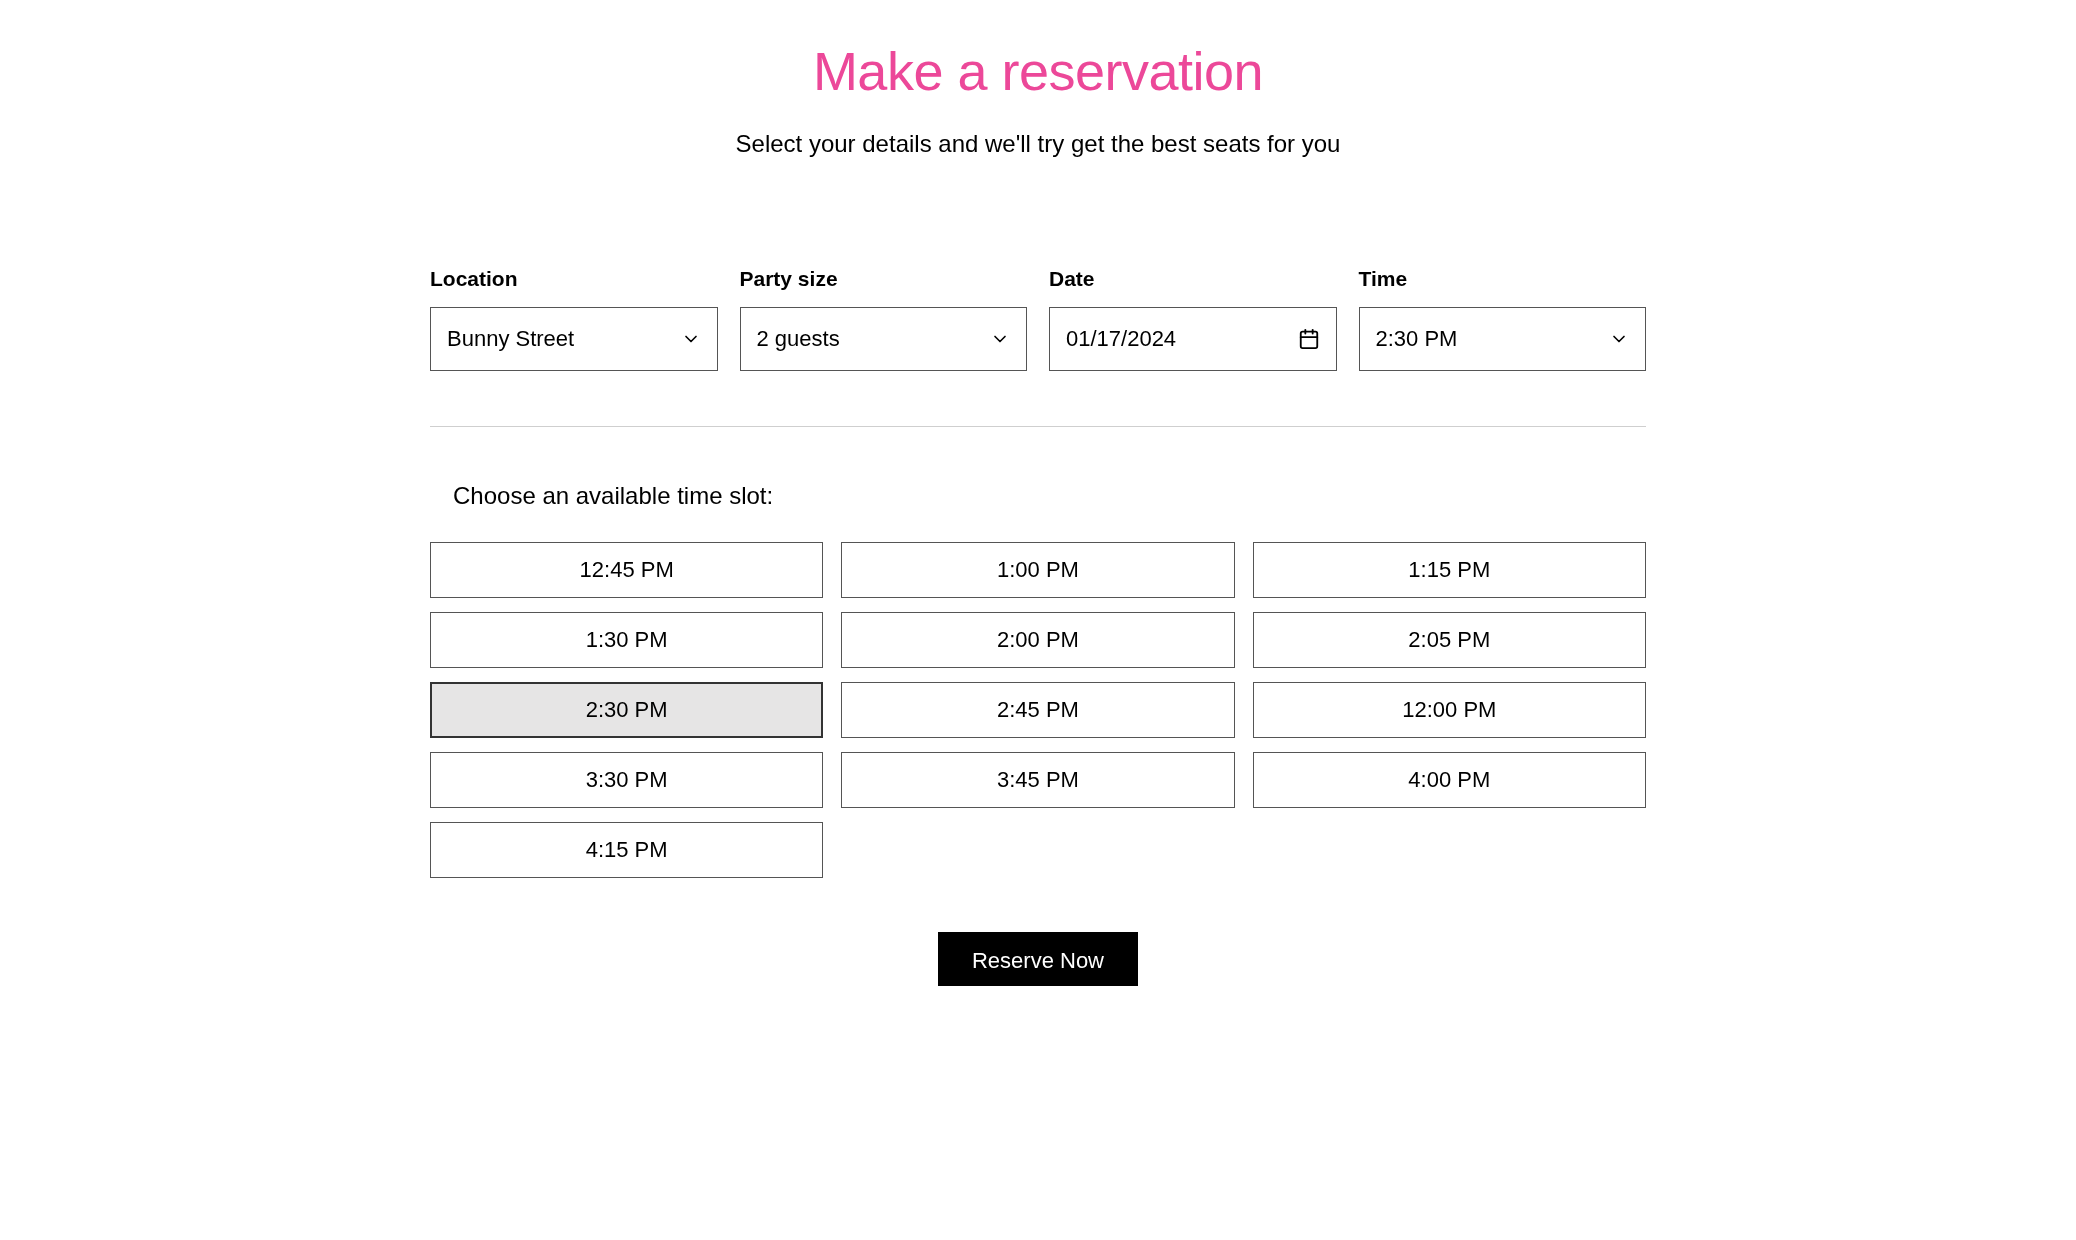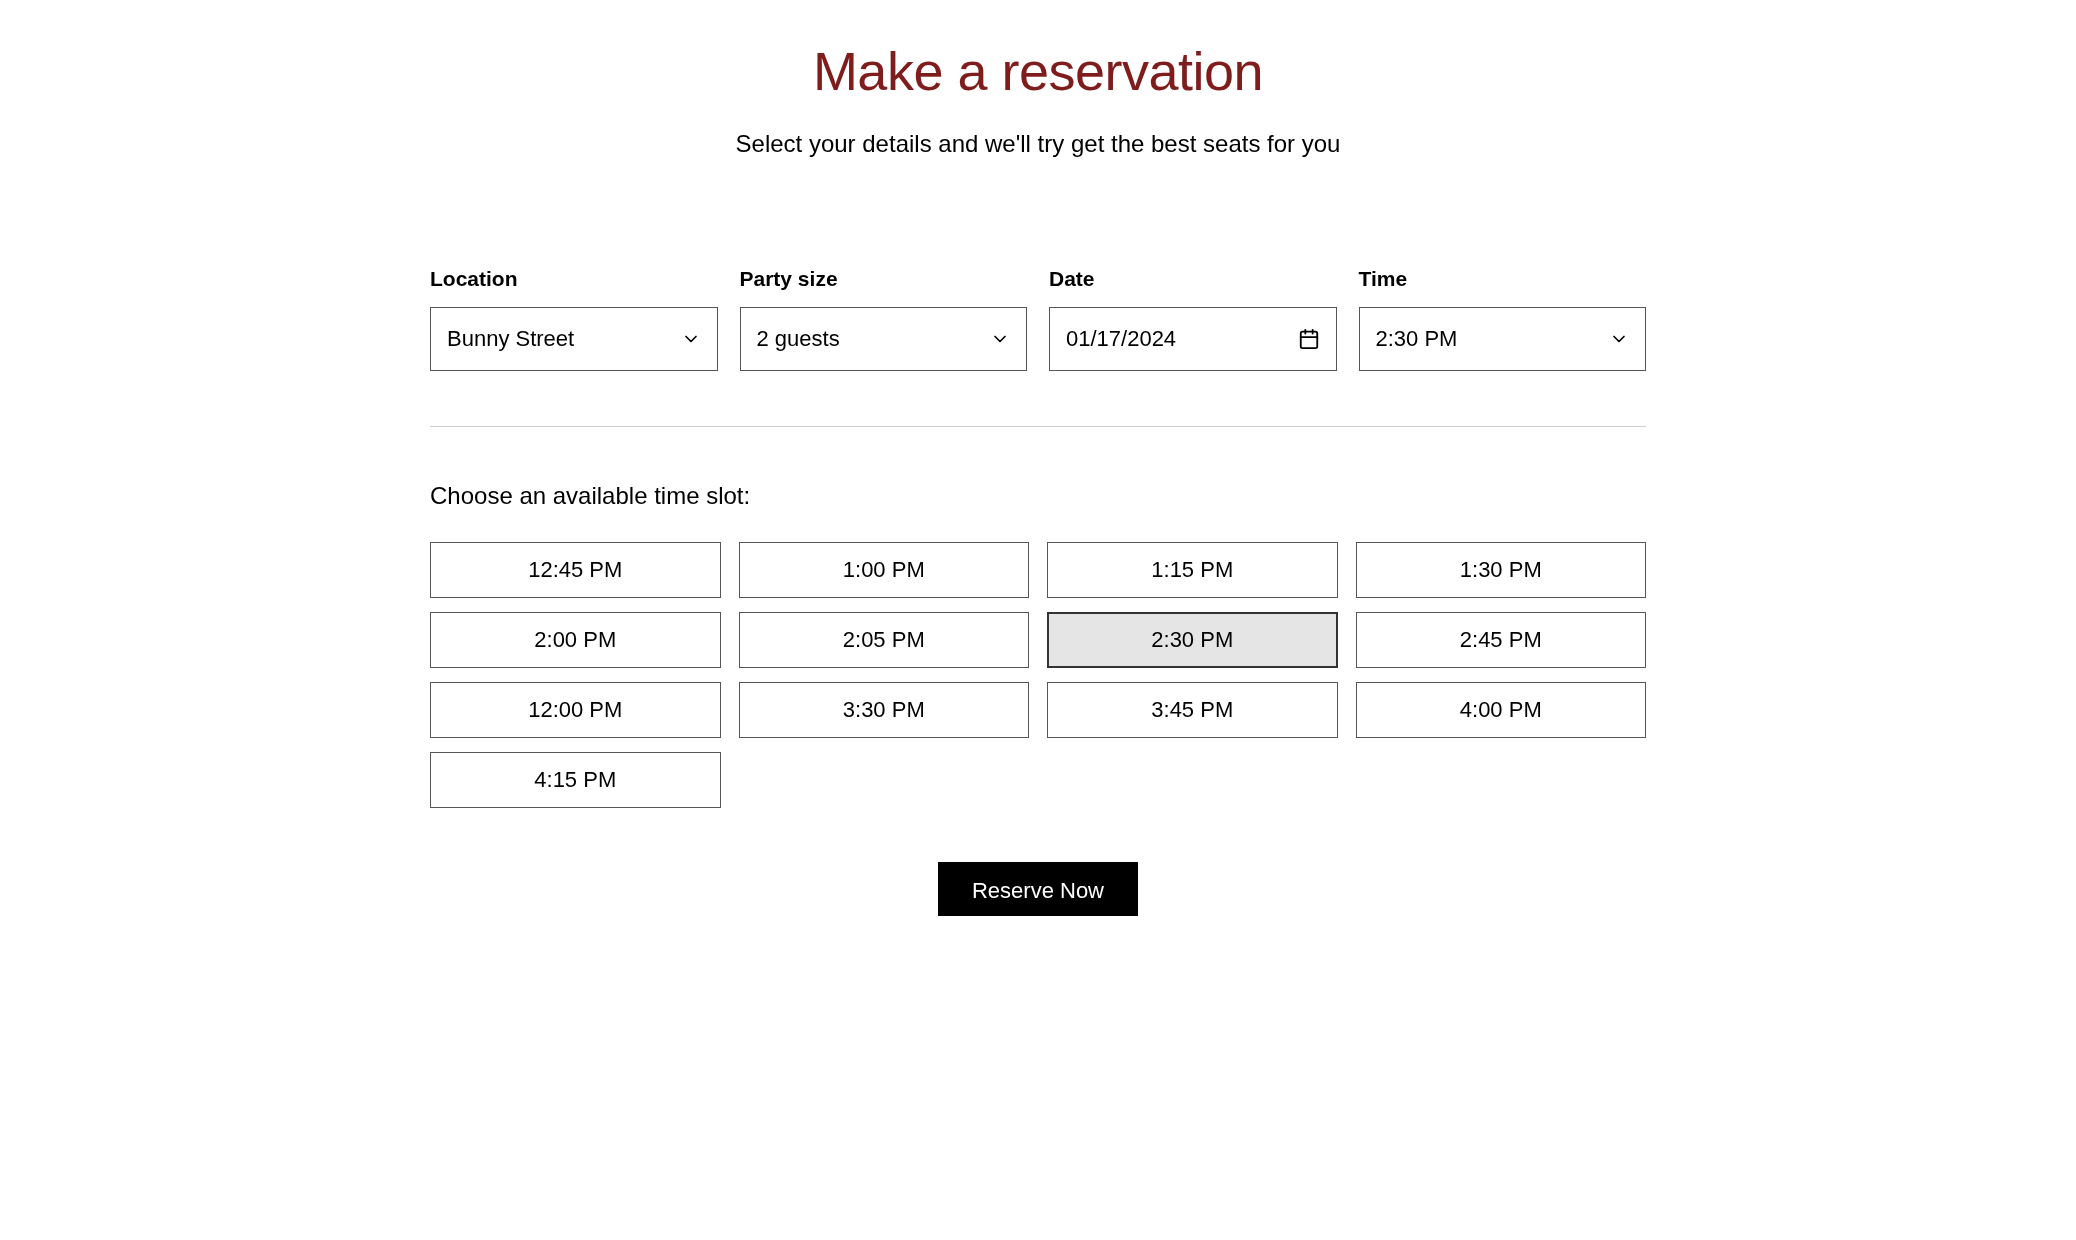--- a/index.html
+++ b/index.html
@@ -16,21 +16,21 @@
     .container {
       max-width: 1216px;
       margin: 0 auto;
     }
     .heading {
       text-align: center;
       font-size: 54px;
       font-weight: 400;
       letter-spacing: -0.5px;
       margin-bottom: 28px;
-      color: #7f1d1d;
+      color: #ec4899;
     }
     .subheading {
       text-align: center;
       font-size: 24px;
       font-weight: 400;
       color: #000;
       margin-bottom: 109px;
     }
     .fields-row {
       display: grid;
@@ -76,24 +76,25 @@
     .divider {
       border: none;
       border-top: 1px solid #cfcfcf;
       margin-bottom: 55px;
     }
     .slot-prompt {
       font-size: 24px;
       font-weight: 400;
       color: #000;
       margin-bottom: 32px;
+      margin-left: 23px;
     }
     .slot-grid {
       display: grid;
-      grid-template-columns: repeat(4, 1fr);
+      grid-template-columns: repeat(3, 1fr);
       gap: 14px 18px;
       margin-bottom: 54px;
     }
     .slot-button {
       border: 1px solid #555;
       background: #fff;
       height: 56px;
       display: flex;
       align-items: center;
       justify-content: center;

